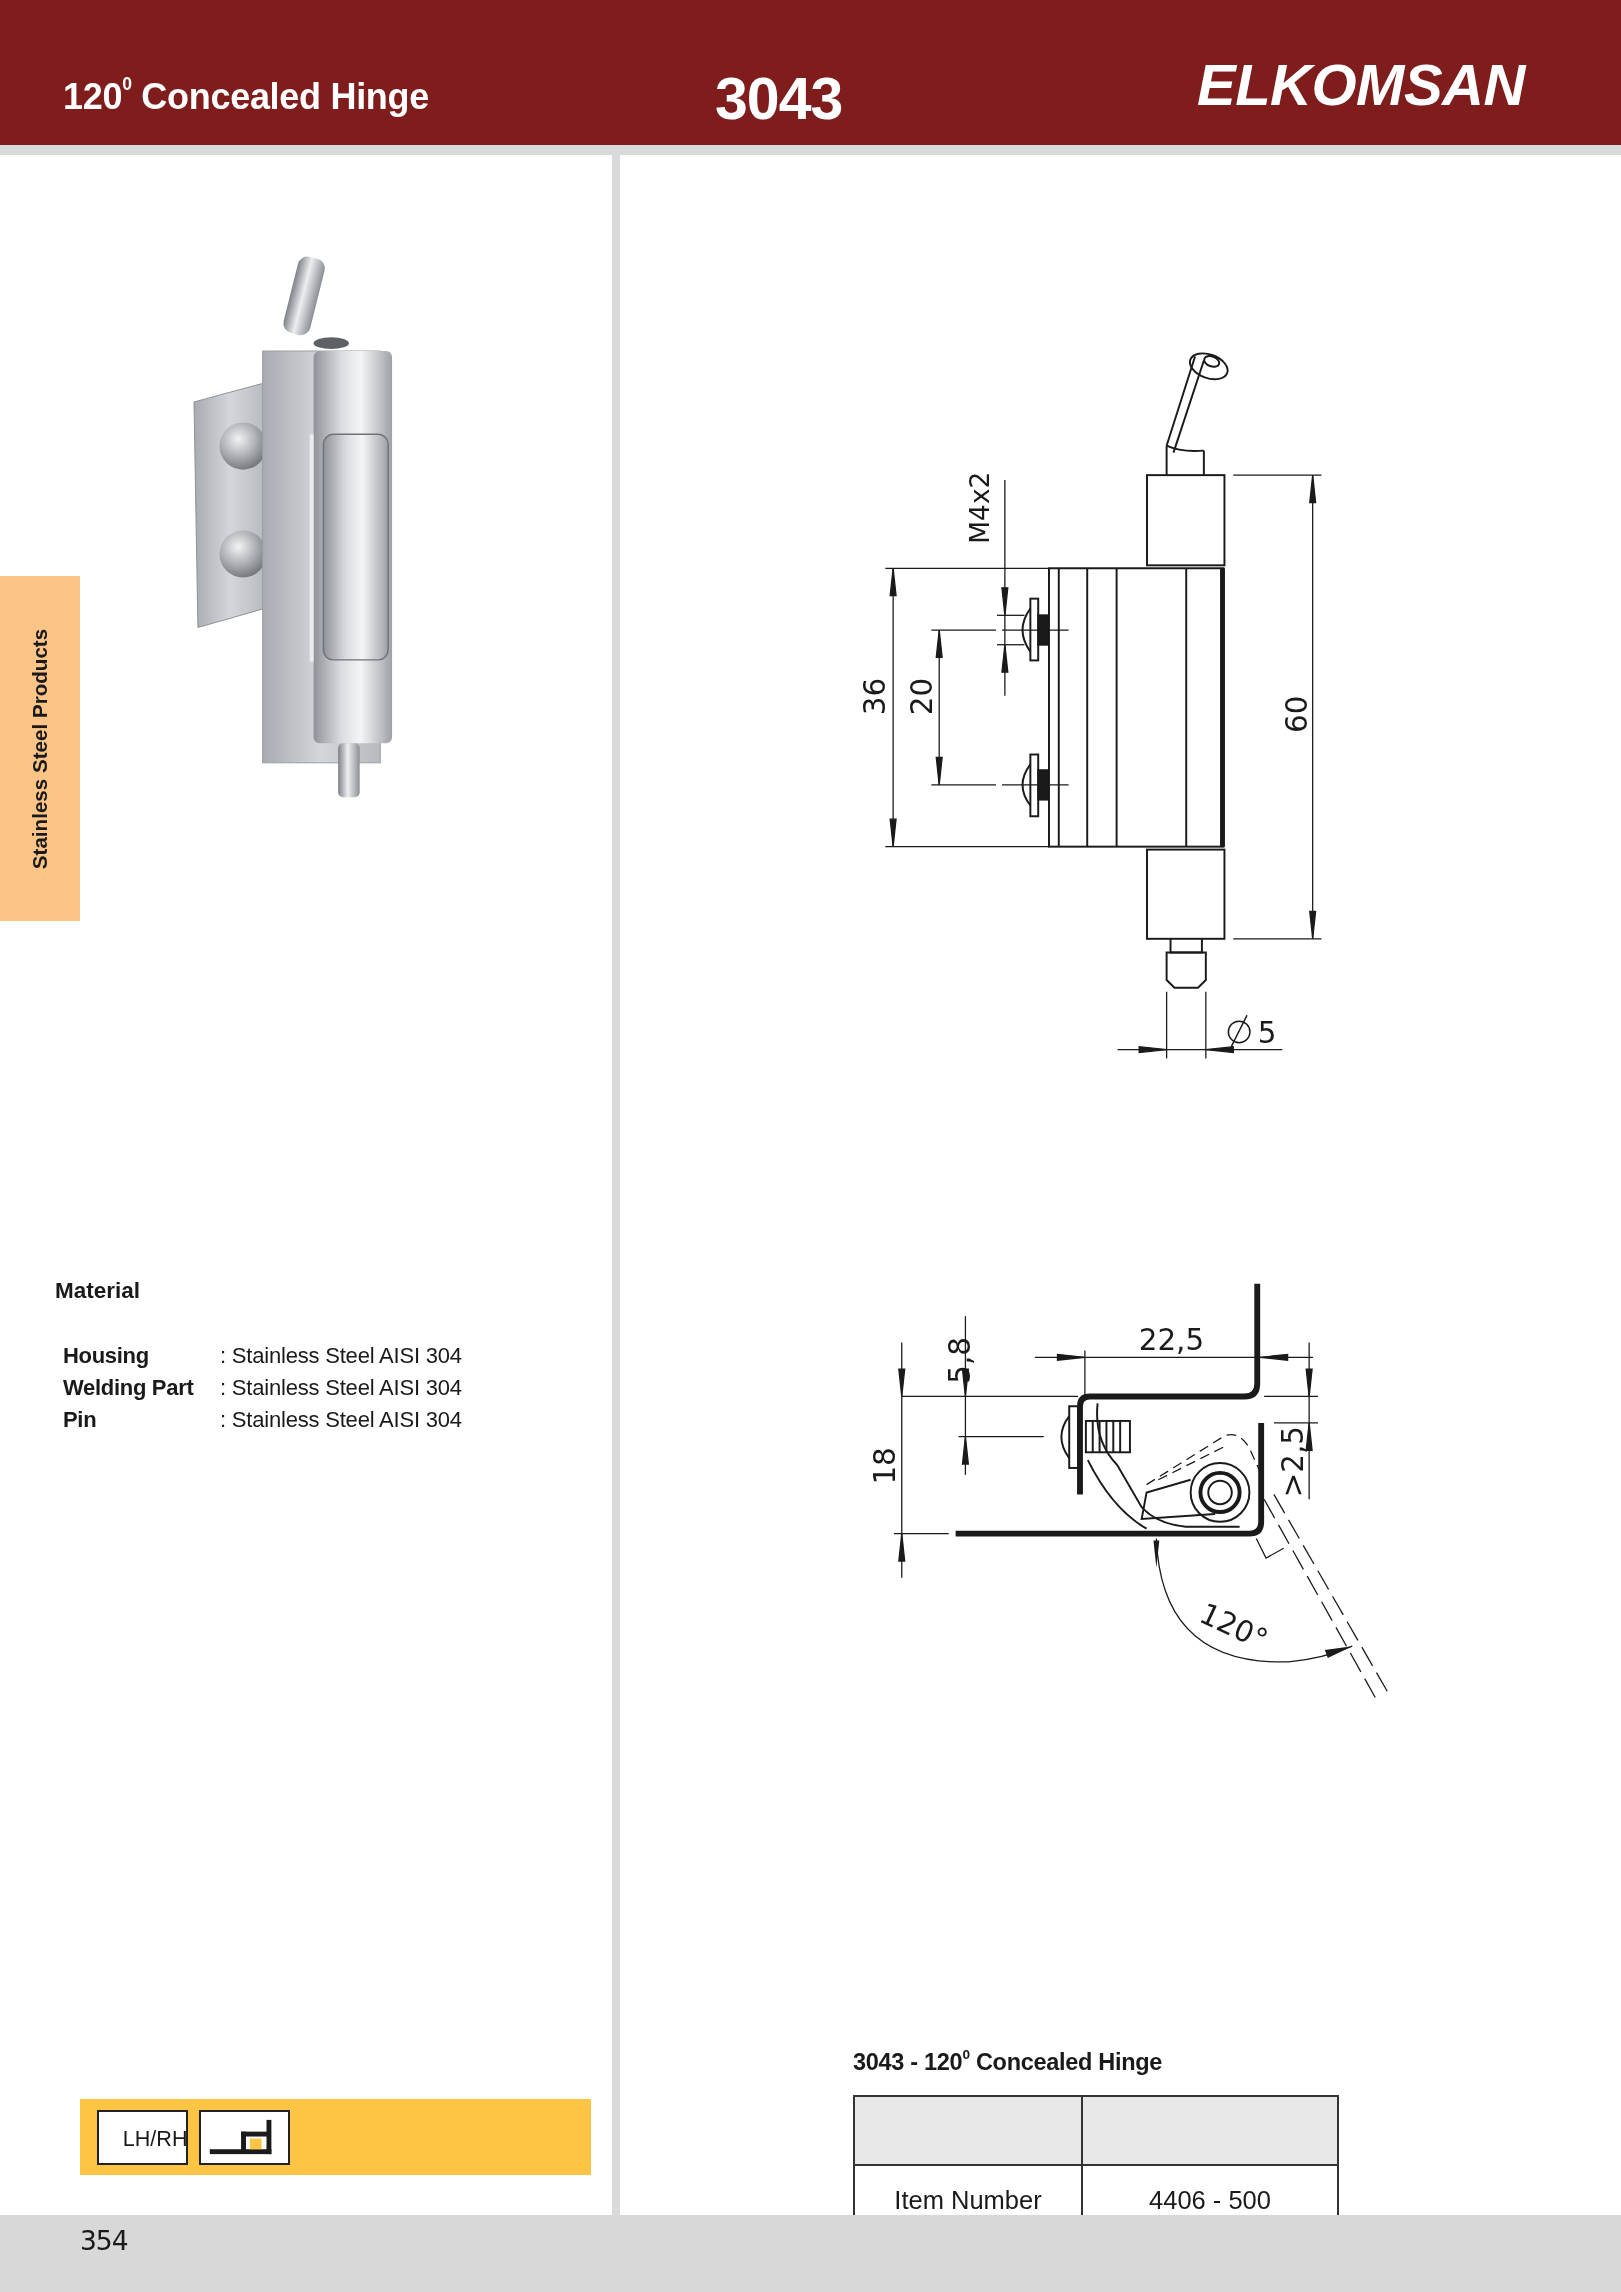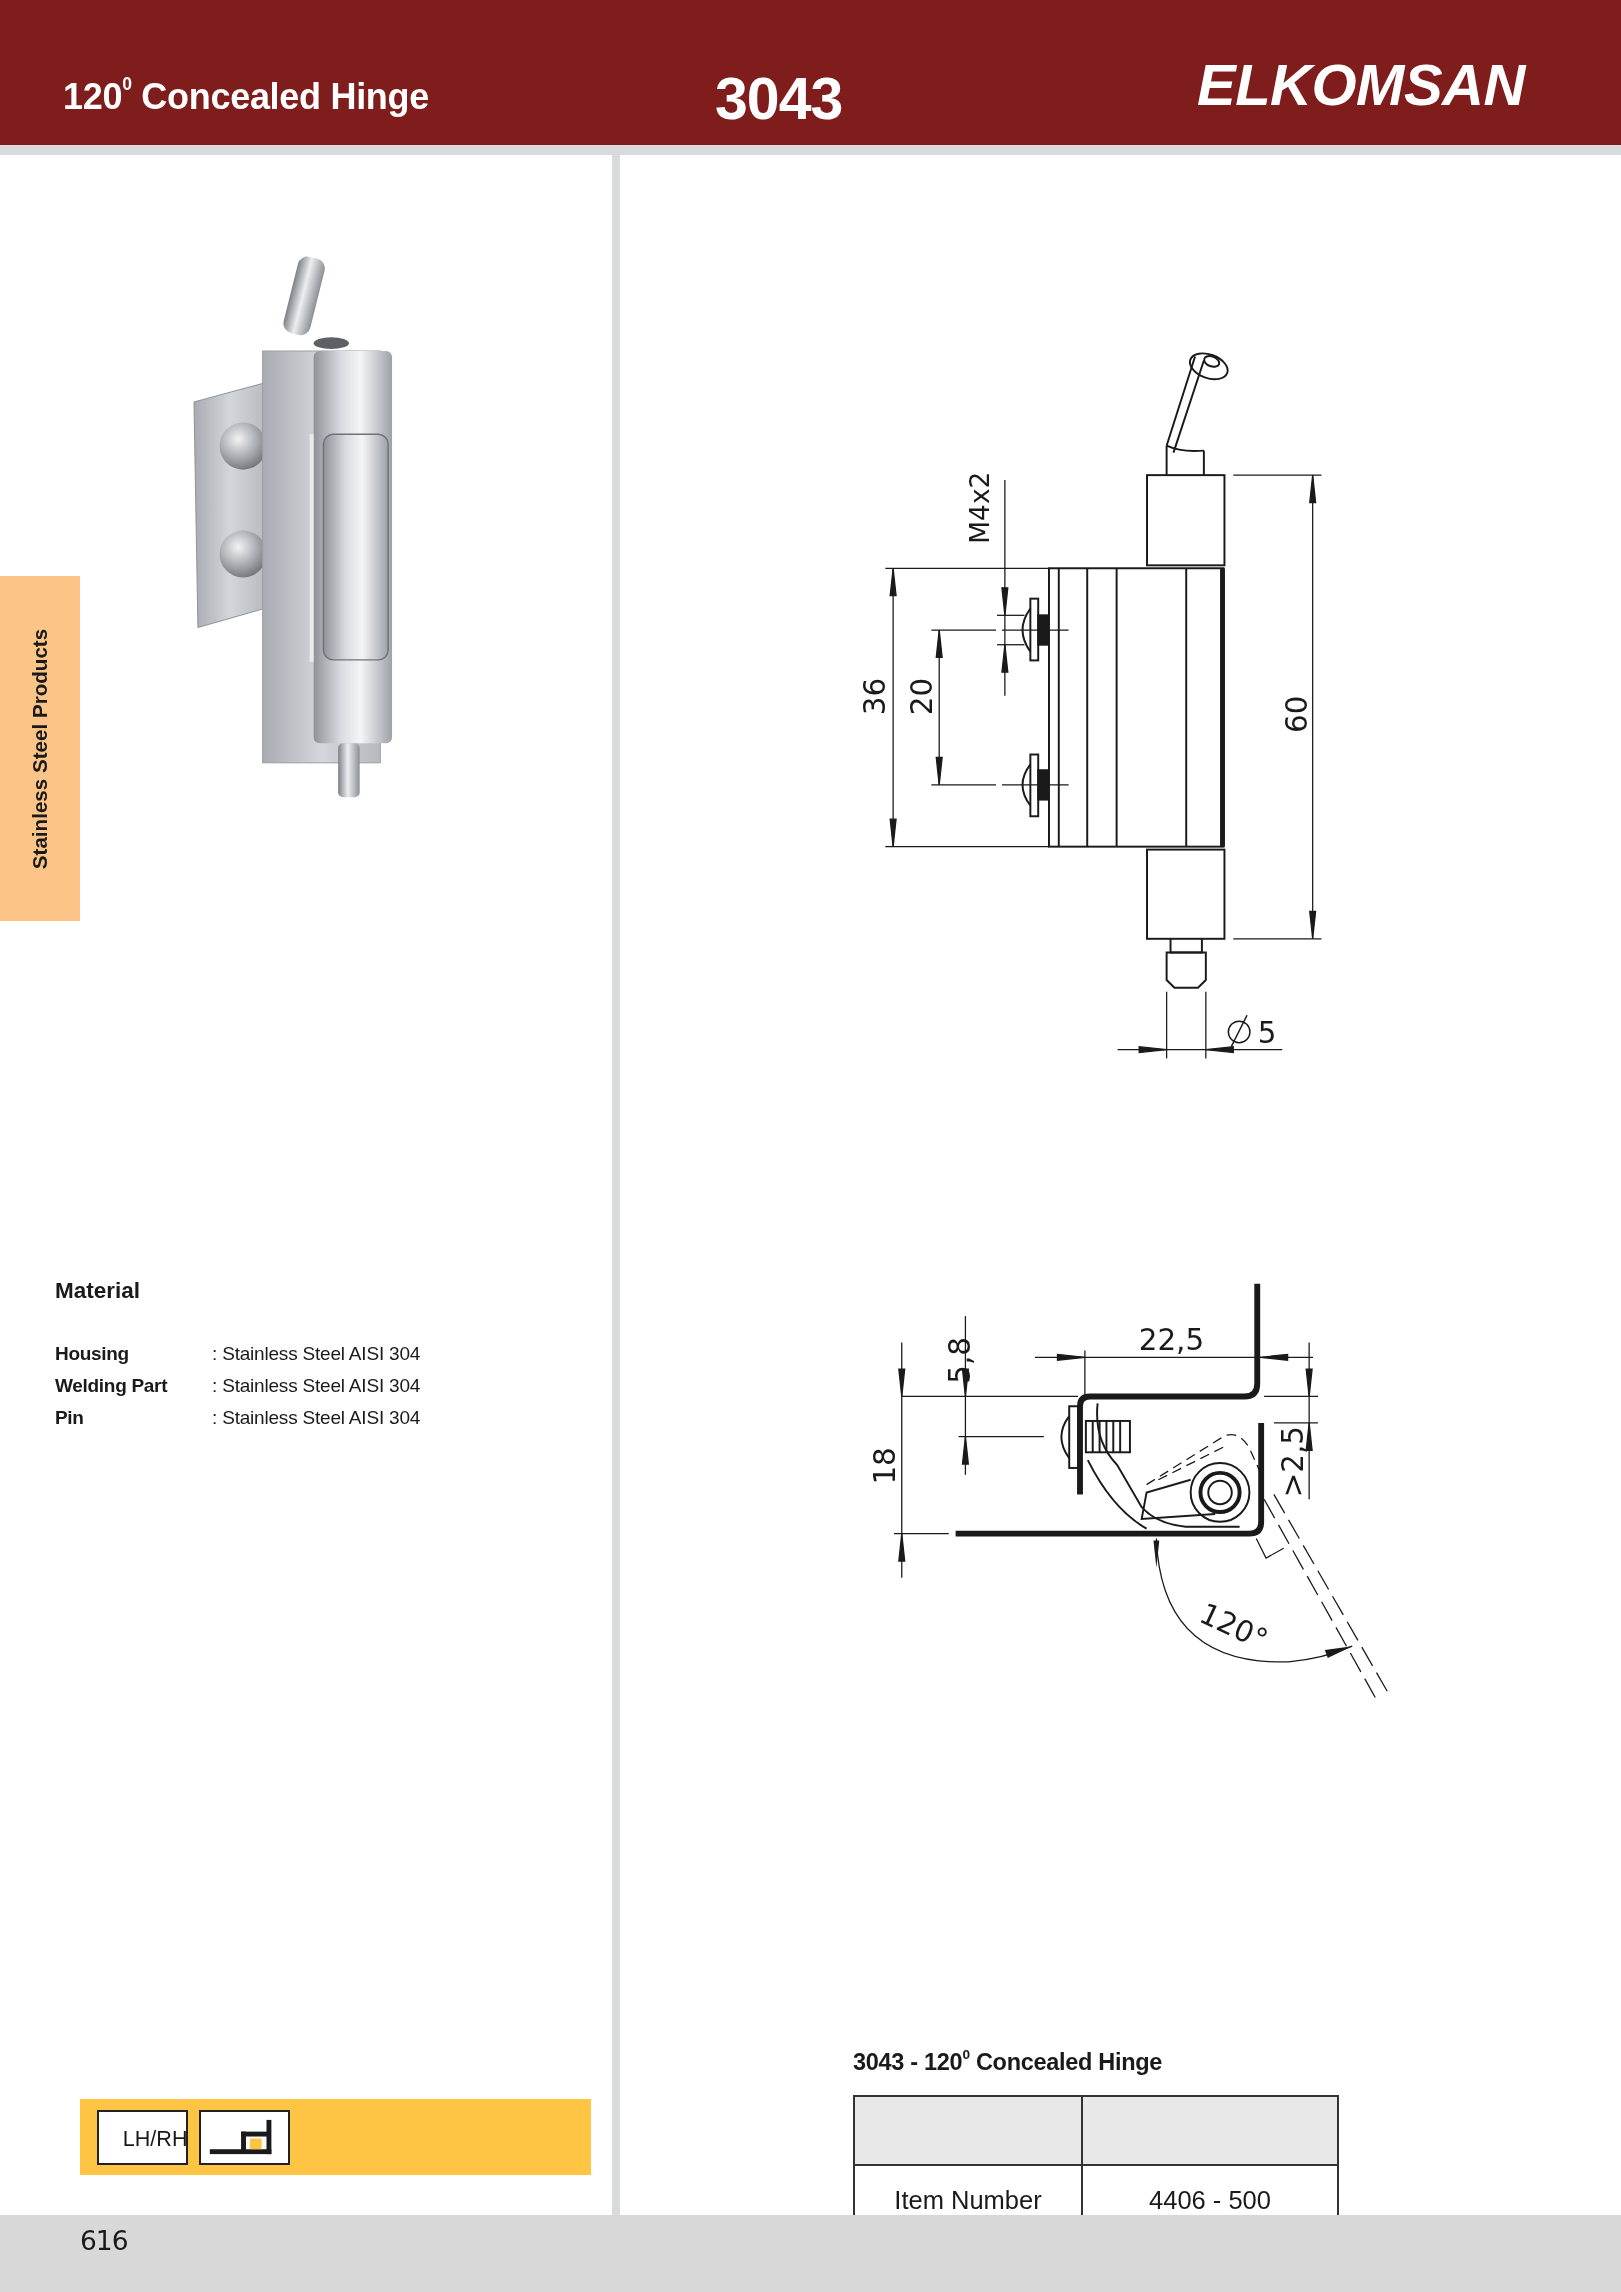--- a/index.html
+++ b/index.html
@@ -29,21 +29,21 @@
     position:absolute; left:40px; top:173px;
     transform:translate(-50%,-50%) rotate(-90deg);
     font-size:20.6px; font-weight:bold; white-space:nowrap; color:#1a1a1a;
   }
 
   
   #photo { left:186px; top:250px; width:216px; height:554px; }
 
   
   #material-title { left:55px; top:1278px; font-size:22.5px; font-weight:bold; }
-  .mat-row { position:absolute; left:55px; font-size:19px; white-space:nowrap; }
+  .mat-row { position:absolute; left:63px; font-size:22px; white-space:nowrap; }
   .mat-key { display:inline-block; width:157px; font-weight:bold; letter-spacing:-0.3px; }
   .mat-val { letter-spacing:-0.2px; }
 
   
   #feature-bar { left:80px; top:2099px; width:511px; height:76px; background:#fdc543; }
   .feat-box { position:absolute; top:10.8px; width:91px; height:55px; background:#fff; border:2px solid #222; box-sizing:border-box; }
   #feat-lhrh { left:16.7px; }
   #feat-lhrh span { position:absolute; left:0; right:0; top:14.7px; text-align:center; font-size:21.6px;padding-left:24px; }
   #feat-mount { left:119px; }
 
@@ -316,15 +316,15 @@
     <td class="c2"></td>
   </tr>
   <tr class="drow">
     <td class="c1">Item Number</td>
     <td class="c2">4406 - 500</td>
   </tr>
 </tbody>
   </table>
 
 <div id="footer" class="abs">
-  <div id="page-number">616</div>
+  <div id="page-number">354</div>
 </div>
 
 
 </body></html>

